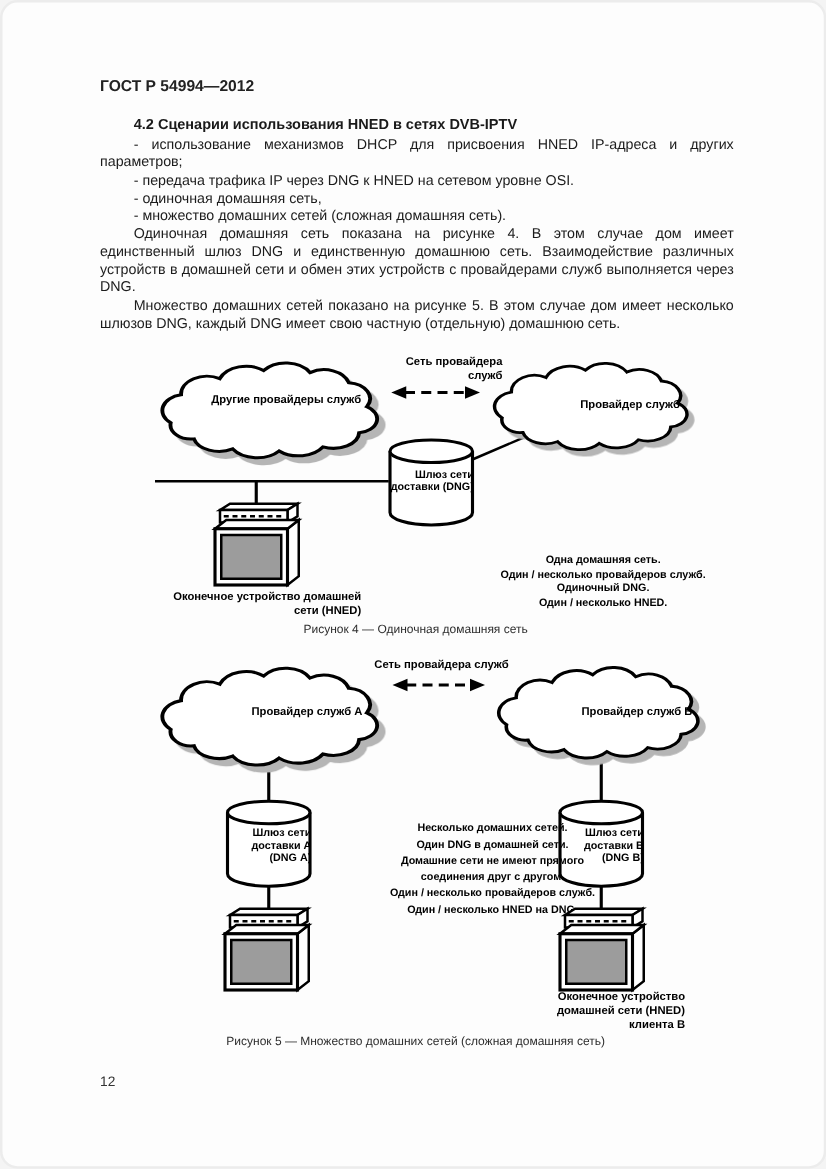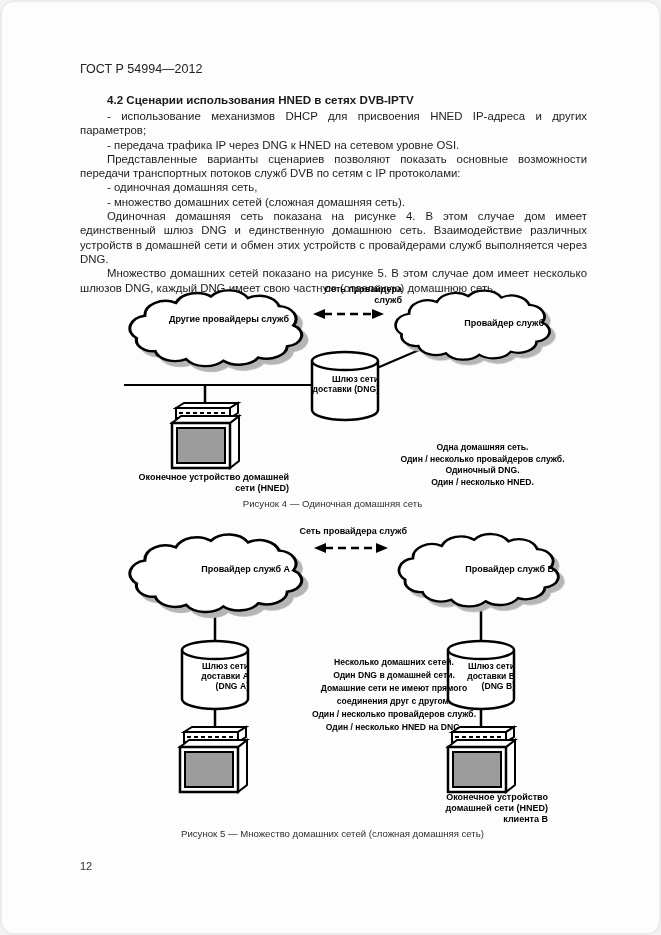--- a/index.html
+++ b/index.html
@@ -1,21 +1,21 @@
 <!DOCTYPE html>
 <html><head>
 <meta charset="utf-8">
 <style>
   html,body{margin:0;padding:0;background:#f4f4f4;}
   .page{
     position:relative;width:661px;height:935px;box-sizing:border-box;
     background:#fdfdfd;border:2px solid #ececec;border-radius:14px;overflow:hidden;
     font-family:"Liberation Sans", sans-serif;color:#1c1c1c;
   }
-  .doc-header{position:absolute;left:78px;top:60px;font-size:12.5px;font-weight:normal;color:#222;}
+  .doc-header{position:absolute;left:78px;top:60px;font-size:12.5px;font-weight:bold;color:#222;}
   .section-heading{position:absolute;left:105px;top:91px;font-size:11.6px;font-weight:bold;color:#1a1a1a;}
   .body-text{position:absolute;left:78px;top:107px;width:507px;font-size:11.4px;line-height:14.3px;text-align:justify;}
   .body-text p{margin:0;text-indent:27px;}
   .figure{position:absolute;left:0;width:661px;}
   .lines{position:absolute;left:0;top:0;}
   .cloud{position:absolute;overflow:visible;}
   .cloud path{filter:drop-shadow(5px 6px 0 #b5b5b5);}
   .cylinder,.device{position:absolute;overflow:visible;}
   .fig-label{position:absolute;font-size:9px;font-weight:bold;line-height:11px;text-align:right;color:#000;}
   .cyl-label{font-size:8.6px;line-height:10px;}
@@ -29,21 +29,20 @@
 <body>
 
 <div class="page">
 
   <div class="doc-header">ГОСТ Р 54994—2012</div>
   <div class="section-heading">4.2 Сценарии использования HNED в сетях DVB-IPTV</div>
 
   <div class="body-text">
     <p>- использование механизмов DHCP для присвоения HNED IP-адреса и других параметров;</p>
     <p>- передача трафика IP через DNG к HNED на сетевом уровне OSI.</p>
-    <p>Представленные варианты сценариев позволяют показать основные возможности передачи транспортных потоков служб DVB по сетям с IP протоколами:</p>
     <p>- одиночная домашняя сеть,</p>
     <p>- множество домашних сетей (сложная домашняя сеть).</p>
     <p>Одиночная домашняя сеть показана на рисунке 4. В этом случае дом имеет единственный шлюз DNG и единственную домашнюю сеть. Взаимодействие различных устройств в домашней сети и обмен этих устройств с провайдерами служб выполняется через DNG.</p>
     <p>Множество домашних сетей показано на рисунке 5. В этом случае дом имеет несколько шлюзов DNG, каждый DNG имеет свою частную (отдельную) домашнюю сеть.</p>
   </div>
 
   <div class="figure" style="top:278px;height:240px;">
 
     <svg class="lines" width="661" height="240">
       <line x1="122" y1="105" x2="309" y2="105" stroke="#000" stroke-width="2"></line>

